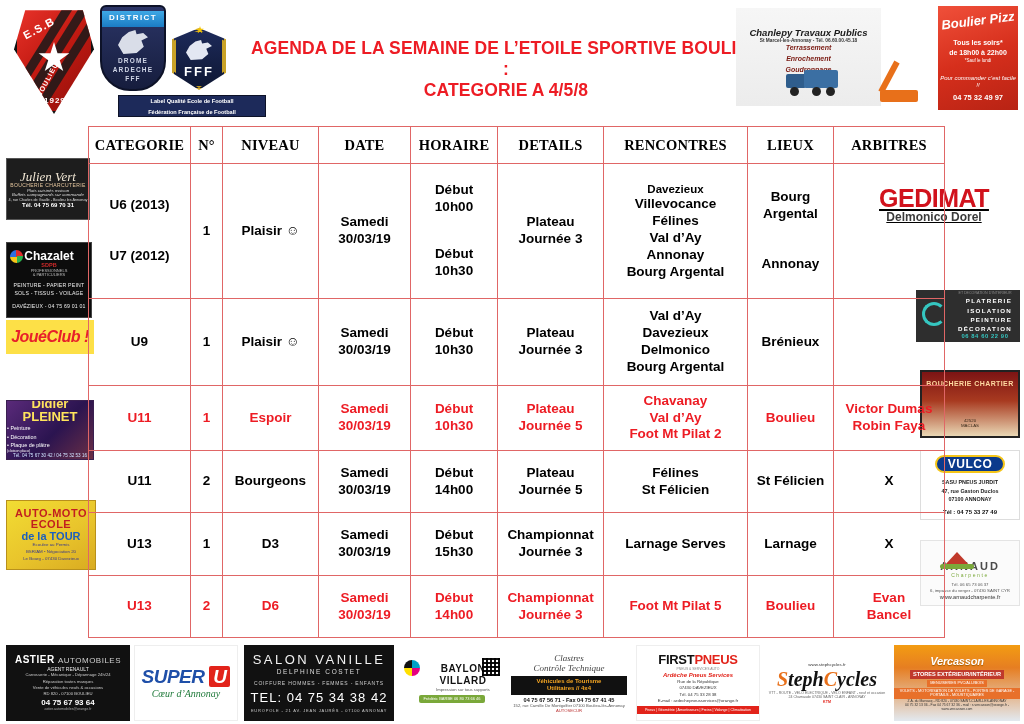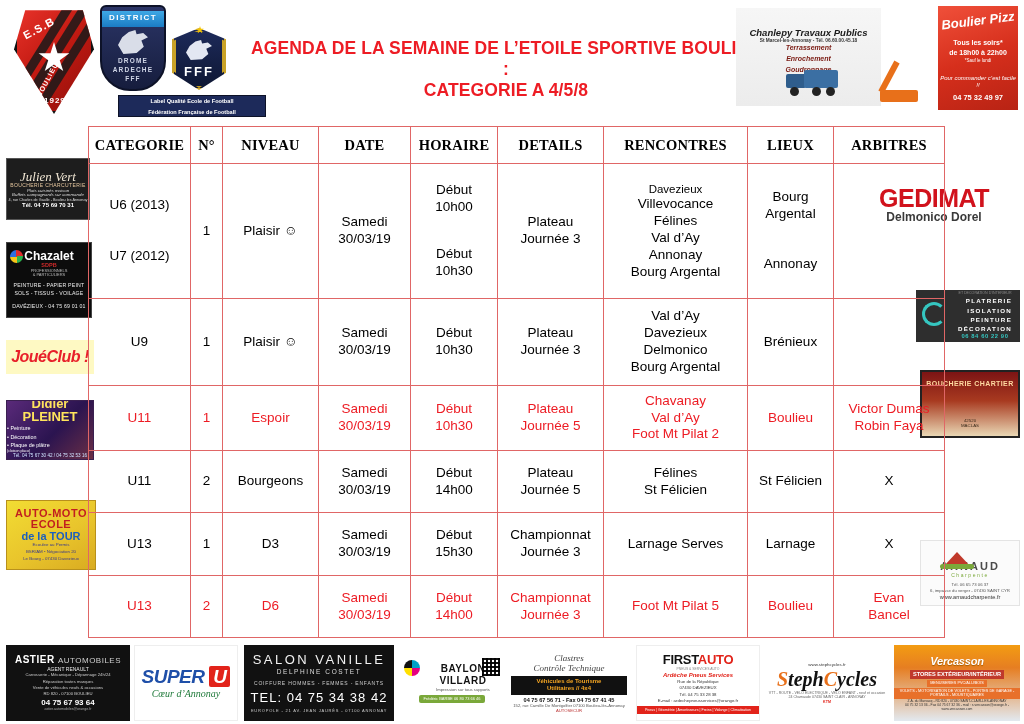--- a/index.html
+++ b/index.html
@@ -96,39 +96,39 @@
   .ad-julien .tel{font-size:6px;color:#fff;font-weight:bold;}
 
   .ad-chazalet{left:6px;top:242px;width:86px;height:76px;background:#0c0c0c;color:#fff;
       border:1px solid #444;box-sizing:border-box;}
   .ad-chazalet .n{font-size:12px;font-weight:bold;color:#fff;}
   .ad-chazalet .sdp{font-size:5.5px;color:#cf2a2a;font-weight:bold;}
   .ad-chazalet .l{font-size:5.2px;color:#eee;line-height:1.6;letter-spacing:.2px;}
   .chazlogo{position:absolute;left:10px;top:250px;width:13px;height:13px;border-radius:50%;
       background:conic-gradient(#e02b2b 0turn .25turn,#2bb24c .25turn .5turn,#f5c518 .5turn .75turn,#2b6fe0 .75turn 1turn);}
 
-  .ad-joue{left:6px;top:340px;width:88px;height:34px;background:#fef9c3;text-align:right;}
+  .ad-joue{left:6px;top:320px;width:88px;height:34px;background:#fde047;text-align:right;}
   .ad-joue .n{font-size:16px;font-weight:bold;color:#e8202a;font-style:italic;letter-spacing:-.5px;}
 
   .ad-pleinet{left:6px;top:400px;width:88px;height:60px;
       background:linear-gradient(135deg,#5a2a7a 0%,#2b1450 55%,#6a2f46 100%);color:#fff;
       border:1px solid #3a2050;box-sizing:border-box;}
   .ad-pleinet .n{font-size:13px;font-weight:bold;color:#ffe45c;}
   .ad-pleinet .l{font-size:5.4px;color:#fff;line-height:1.6;text-align:left;}
   .ad-pleinet .tel{font-size:4.6px;color:#cfe3ff;}
 
   .ad-auto{left:6px;top:500px;width:90px;height:70px;
       background:linear-gradient(150deg,#f2dc33 0%,#e9c52c 55%,#d9ab21 100%);
       border:1px solid #b8901c;box-sizing:border-box;}
   .ad-auto .n{font-size:11px;font-weight:bold;color:#c21f1f;letter-spacing:.5px;}
   .ad-auto .n2{font-size:11px;font-weight:bold;color:#1b5fbf;}
   .ad-auto .l{font-size:4.4px;color:#3a3a8a;line-height:1.5;}
 
   
-  .ad-gedimat{left:848px;top:175px;width:172px;height:58px;background:#fff;}
+  .ad-gedimat{left:848px;top:175px;width:172px;height:58px;background:#fff;text-decoration:underline;}
   .ad-gedimat .n{font-size:25px;font-weight:bold;letter-spacing:-.5px;color:#d1121c;}
   .ad-gedimat .s{font-size:12px;font-weight:bold;color:#3a3a3a;}
 
   .ad-cordier{left:916px;top:290px;width:104px;height:52px;background:#2e2e2e;color:#fff;}
   .ad-cordier .l{font-size:6.2px;font-weight:bold;letter-spacing:1.3px;line-height:1.5;color:#fff;text-align:right;}
   .ad-cordier .ph{font-size:5.8px;font-weight:bold;color:#35c6c0;letter-spacing:.6px;}
   .cordierc{position:absolute;left:922px;top:302px;width:24px;height:24px;border-radius:50%;
       border:3px solid #35c6c0;box-sizing:border-box;border-right-color:transparent;}
 
   .ad-bouch{left:920px;top:370px;width:100px;height:68px;
@@ -216,21 +216,21 @@
   .bn-vercasson .bar2{background:#e8702a;color:#fff;font-size:3.8px;padding:1px 3px;margin-top:1px;}
   .bn-vercasson .l{font-size:3.4px;color:#333;}
 
   
   table.agenda{position:absolute;left:88px;top:126px;width:856px;border-collapse:collapse;
       table-layout:fixed;}
   table.agenda td,table.agenda th{border:1px solid #e06666;padding:0 2px;text-align:center;
       vertical-align:middle;}
   table.agenda th{font-family:"Liberation Serif",serif;font-weight:bold;font-size:14.5px;
       height:36px;letter-spacing:.2px;}
-  table.agenda td{font-weight:normal;font-size:13.5px;line-height:1.25;}
+  table.agenda td{font-weight:bold;font-size:13.5px;line-height:1.25;}
   td.red,th.red{color:#ed1c24;}
   .vtop{vertical-align:top;padding-top:4px;}
   .cell-lines div{white-space:nowrap;}
   .sm{font-size:11.5px;}
   .spacer{display:block;height:34px;}
   .spacer-sm{display:block;height:30px;}
 </style>
 </head>
 <body>
 
@@ -382,20 +382,29 @@
   <div class="cordierc"></div>
 
   <div class="ad ad-bouch">
     <div>
       <span class="t n">BOUCHERIE CHARTIER</span>
       <span class="t s" style="margin-top:32px;display:block">42520</span>
       <span class="t s">MACLAS</span>
     </div>
   </div>
 
+  <div class="ad ad-vulco">
+    <div>
+      <span class="pill">VULCO</span>
+      <span class="t l" style="margin-top:5px;display:block">SASU PNEUS JURDIT</span>
+      <span class="t l">47, rue Gaston Duclos</span>
+      <span class="t l">07100 ANNONAY</span>
+      <span class="t tel" style="margin-top:5px;display:block">Tél : 04 75 33 27 49</span>
+    </div>
+  </div>
 
   <div class="ad ad-arnaud">
     <div style="margin-top:16px">
       <span class="t n">ARNAUD</span>
       <span class="t s">Charpente</span>
       <span class="t l" style="margin-top:4px;display:block">Tél. 06 65 73 06 37</span>
       <span class="t l">6, impasse du verger - 07430 SAINT CYR</span>
       <span class="t web">www.arnaudcharpente.fr</span>
     </div>
   </div>
@@ -648,21 +657,21 @@
       <div class="bar">
         <div>Véhicules de Tourisme</div>
         <div>Utilitaires // 4x4</div>
       </div>
       <div class="tel">04 75 67 56 71 - Fax 04 75 67 41 45</div>
       <div class="l">152, rue Camille De Montgolfier 07100 Boulieu-lès-Annonay</div>
       <div class="l" style="color:#b33">AUTOSECUR</div>
     </div>
 
     <div class="bn bn-first">
-      <div class="n"><span>FIRST</span><em>AUTO</em></div>
+      <div class="n"><span>FIRST</span><em>PNEUS</em></div>
       <div class="l" style="font-size:3.4px;color:#888">PNEUS &amp; SERVICES AUTO</div>
       <div class="s">Ardèche Pneus Services</div>
       <div class="l">Rue de la République</div>
       <div class="l">07430 DAVEZIEUX</div>
       <div class="l">Tél. 04 75 33 28 38</div>
       <div class="l">E-mail : ardechepneusservices@orange.fr</div>
       <div class="foot">Pneus | Géométrie | Amortisseurs | Freins | Vidange | Climatisation</div>
     </div>
 
     <div class="bn bn-steph">

